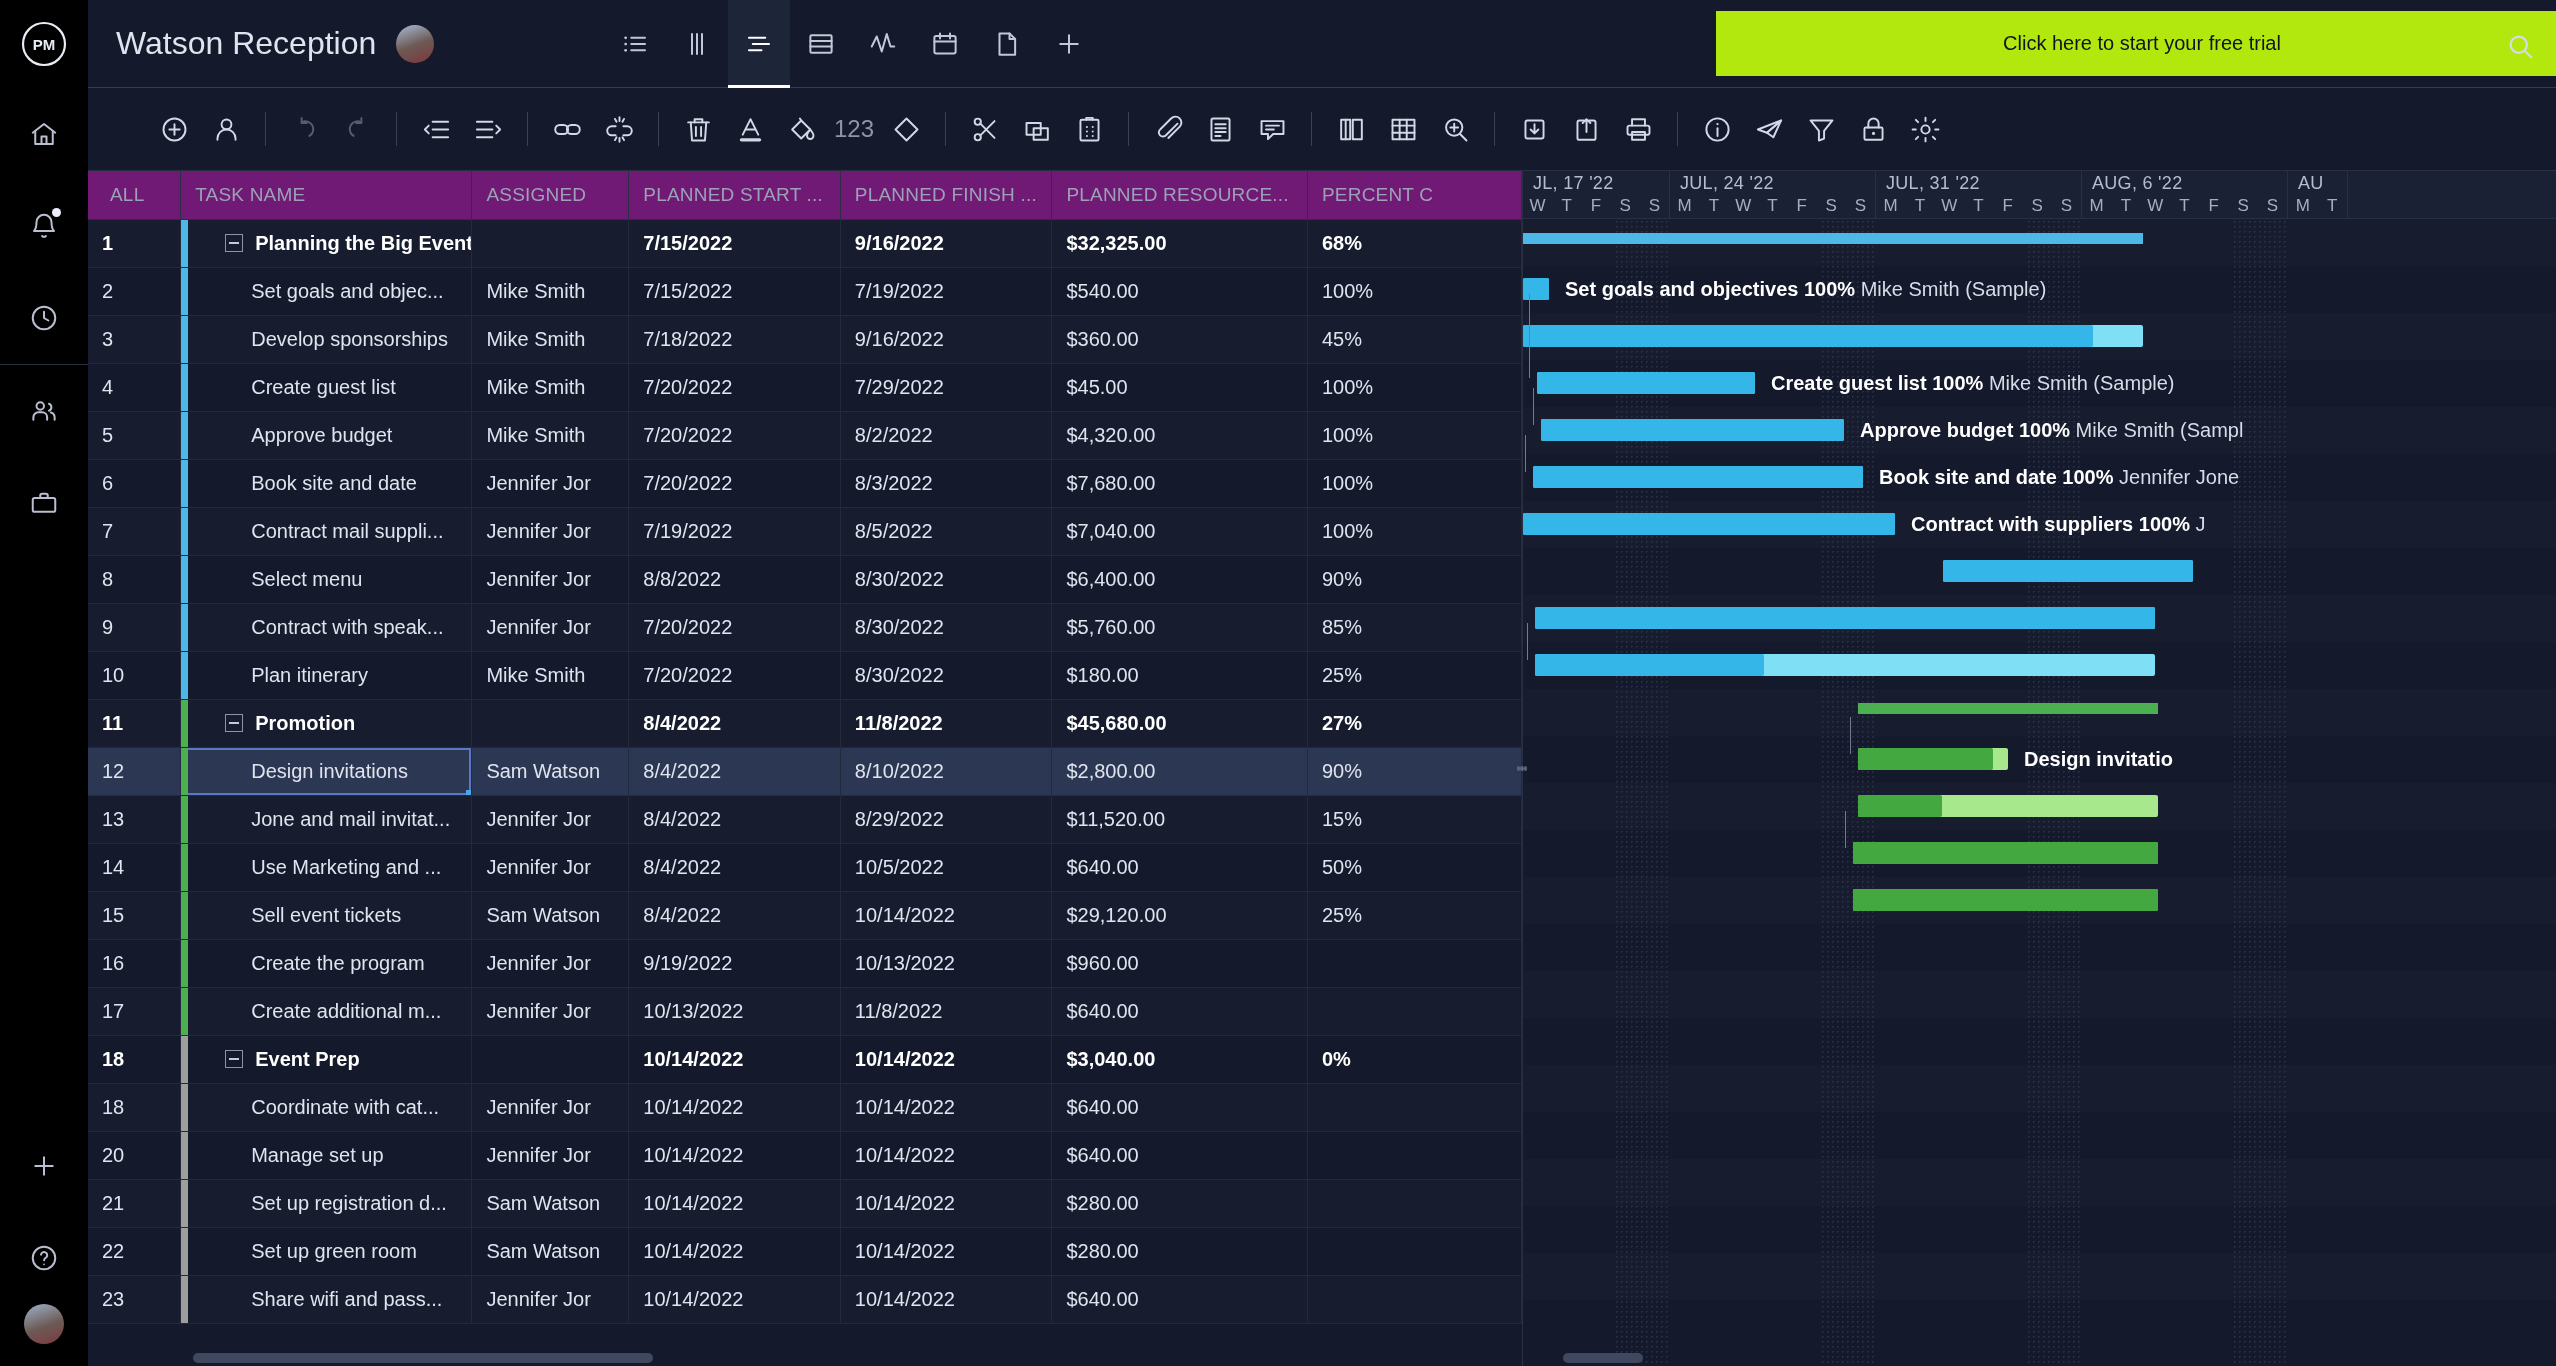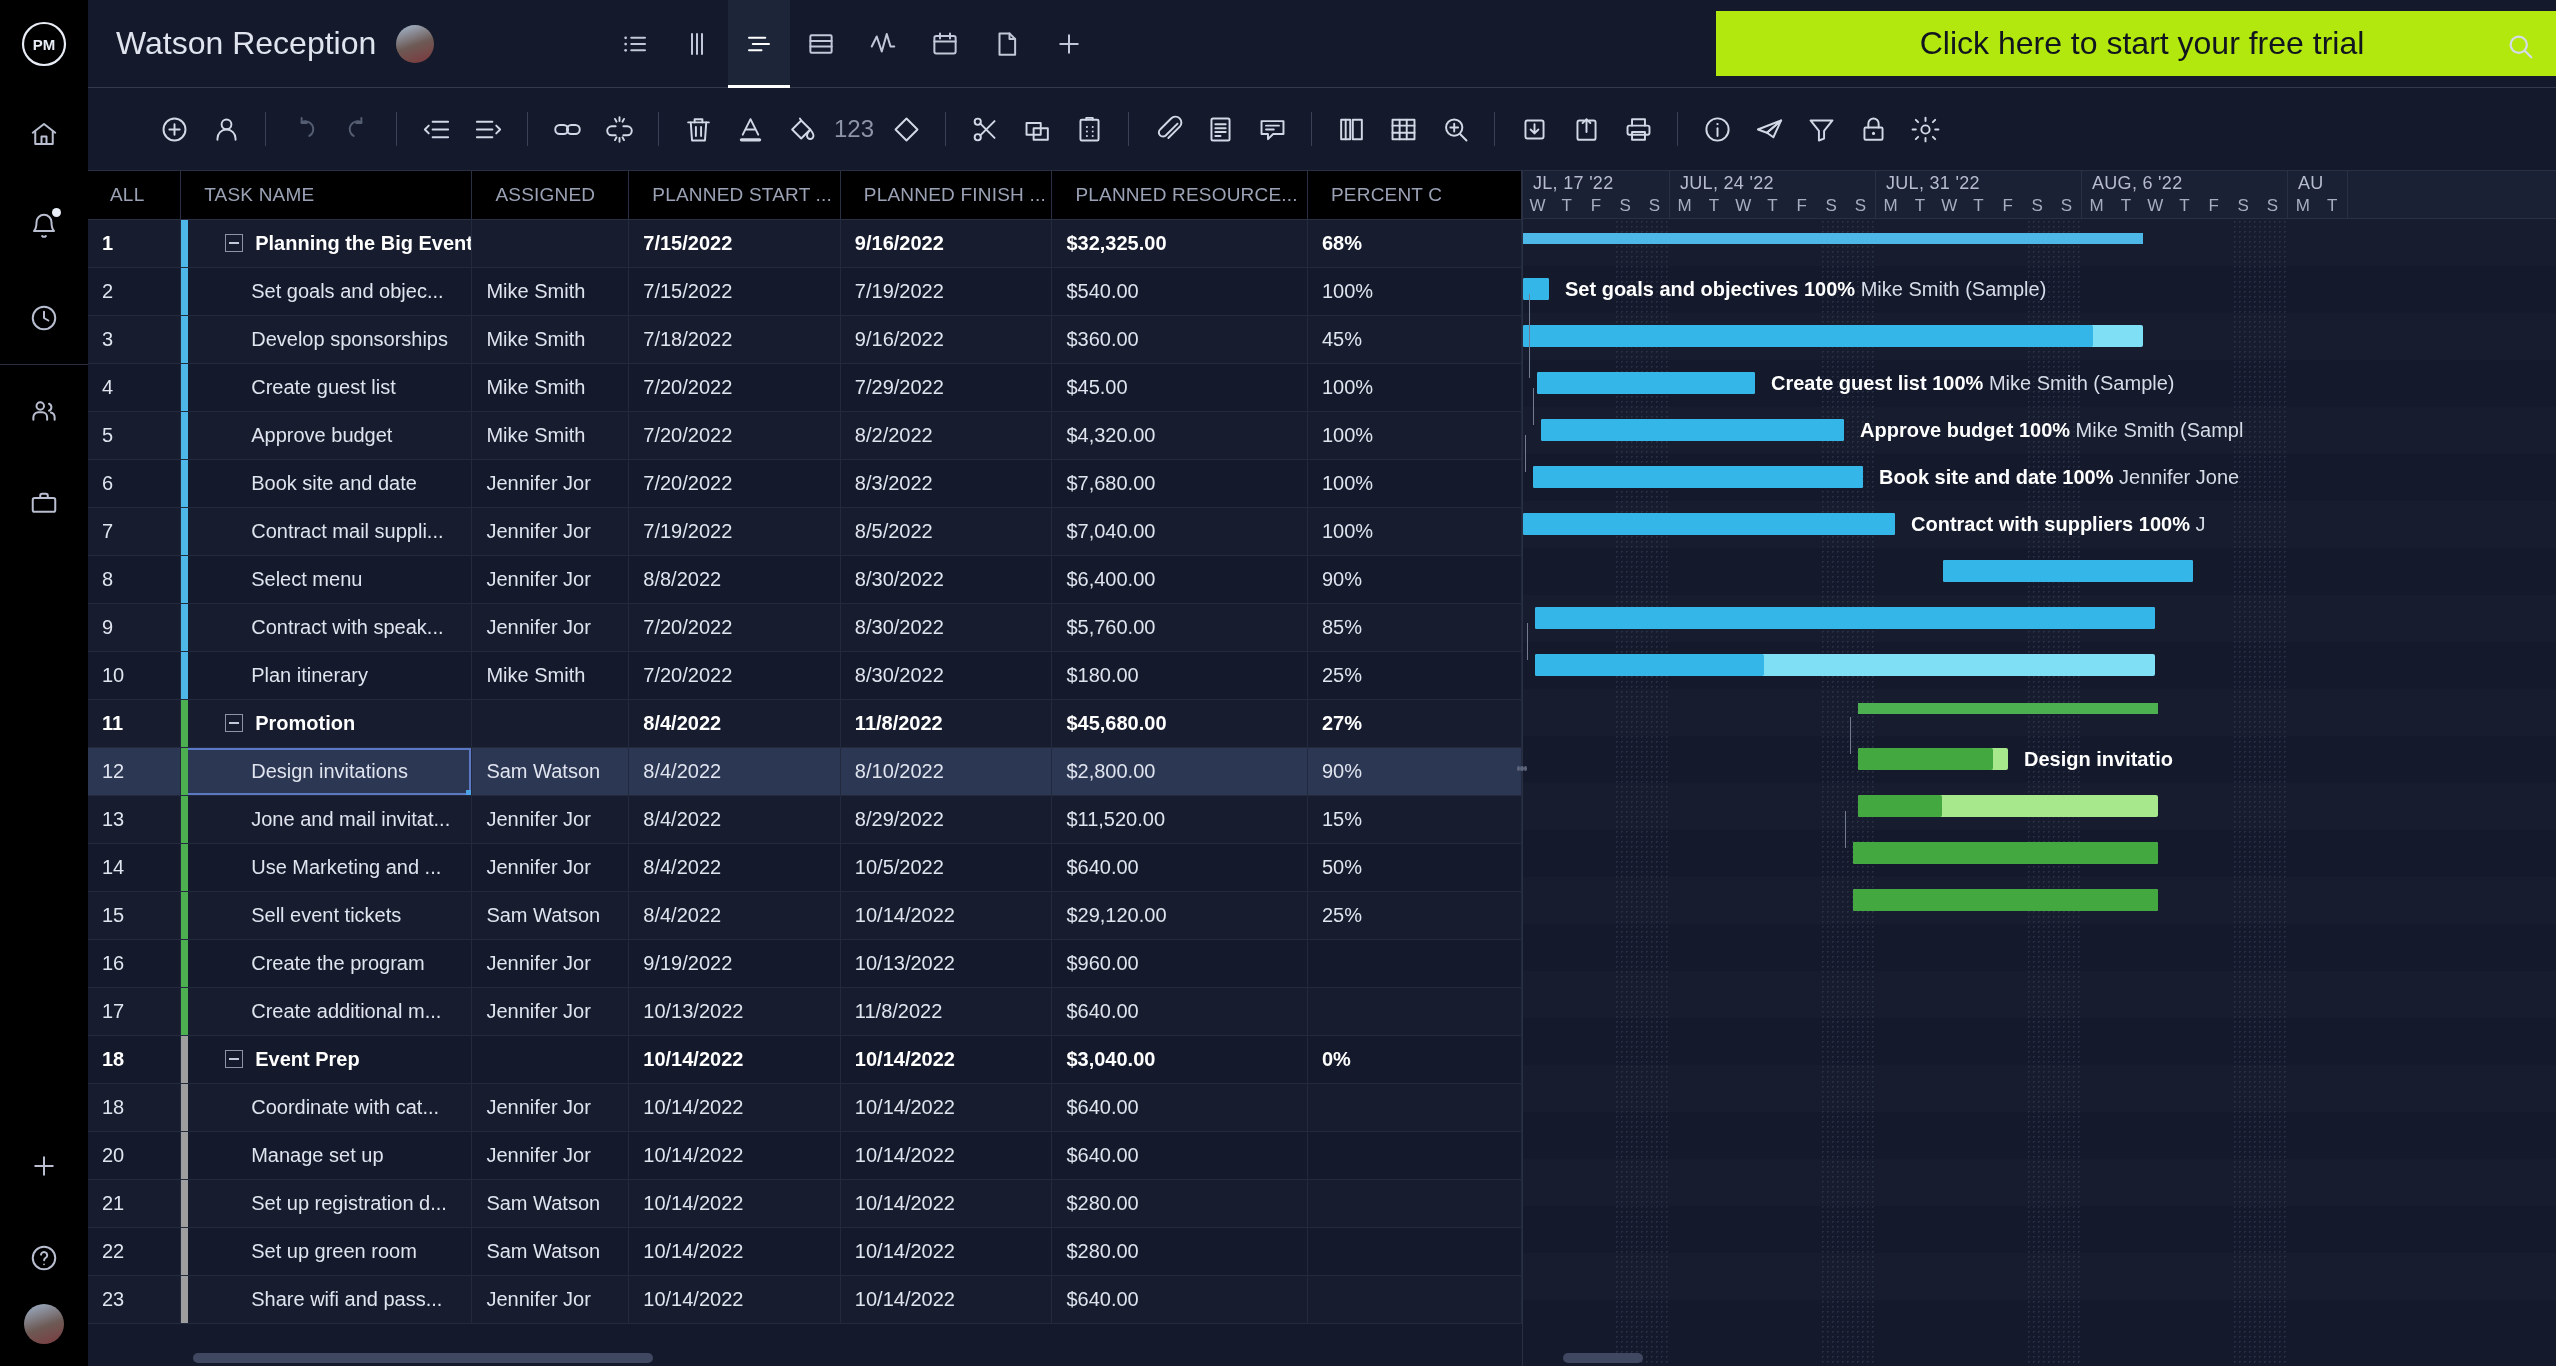--- a/index.html
+++ b/index.html
@@ -62,21 +62,21 @@
     fill: none; stroke-linecap: round; stroke-linejoin: round; }
   .tab.active { background: #1d2539; }
   .tab.active svg { stroke: #ffffff; }
   .tab.active:after { content: ""; position: absolute; left: 0; right: 0; bottom: 0;
     height: 3px; background: #ffffff; }
   #trial-banner {
     position: absolute; left: 1628px; top: 11px; width: 852px; height: 65px;
     background: #b2e80e; display: flex; align-items: center; justify-content: center;
     cursor: pointer;
   }
-  #trial-banner span { font-size: 32px; color: #10151f; font-weight: 400; }
+  #trial-banner span { font-size: 20px; color: #10151f; font-weight: 400; }
   #search-btn { position: absolute; right: 16px; top: 26px; width: 40px; height: 40px;
     display: flex; align-items: center; justify-content: center; cursor: pointer; }
   #search-btn svg { width: 30px; height: 30px; stroke: #d6dbe8; stroke-width: 1.8;
     fill: none; stroke-linecap: round; }
 
   
   #toolbar {
     height: 83px; flex: 0 0 83px; display: flex; align-items: center;
     border-bottom: 1px solid #2a3043; padding-left: 60px;
   }
@@ -88,22 +88,22 @@
   .tb-num { font-size: 24px; color: #8e95a9; font-weight: 400; }
   .tb-div { width: 1px; height: 34px; background: #3a4157; margin: 0 13px; flex: 0 0 1px; }
 
   
   #content { flex: 1; display: flex; min-height: 0; position: relative; }
 
   #grid-pane { width: 1435px; flex: 0 0 1435px; display: flex; flex-direction: column;
     min-width: 0; position: relative; border-right: 1px solid #2a3043; }
   table.gt { width: 100%; border-collapse: collapse; table-layout: fixed; }
   table.gt th {
-    height: 48px; background: #000000; color: #9ba2b6; font-size: 19px;
-    font-weight: 400; text-align: left; padding: 0 23px; letter-spacing: .2px;
+    height: 48px; background: #701a75; color: #9ba2b6; font-size: 19px;
+    font-weight: 400; text-align: left; padding: 0 14px; letter-spacing: .2px;
     border-right: 1px solid #2a3043; border-bottom: 1px solid #2a3043;
     white-space: nowrap; overflow: hidden;
   }
   table.gt th.cnum { width: 78px; text-align: left; padding-left: 22px; }
   table.gt td {
     height: 47px; font-size: 20px; color: #dfe4ef; padding: 0 14px;
     border-right: 1px solid #232a3d; border-bottom: 1px solid #232a3d;
     white-space: nowrap; overflow: hidden; text-overflow: ellipsis;
   }
   tr.r-even td { background: #171d2e; }

